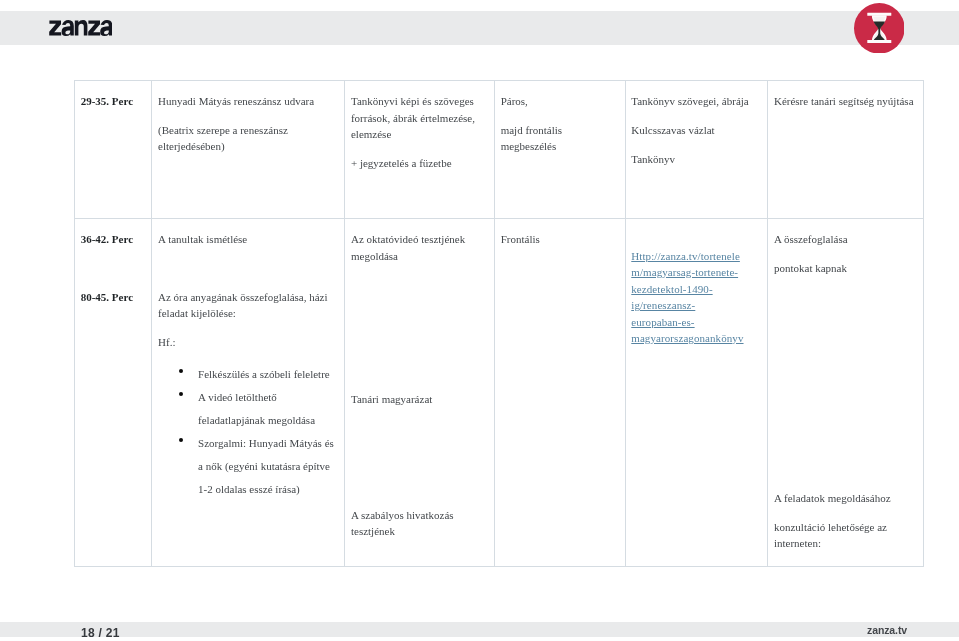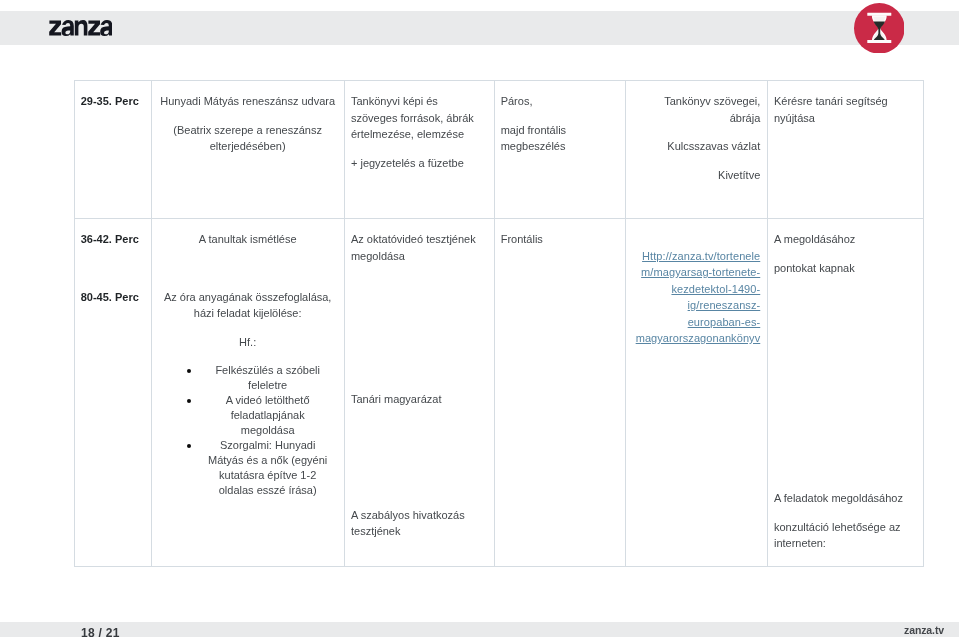--- a/index.html
+++ b/index.html
@@ -7,41 +7,41 @@
   body{width:959px;height:641px;background:#ffffff;
        font-family:"Liberation Sans",sans-serif;overflow:hidden;position:relative;}
 
   
   .topbar{position:absolute;left:0;top:11px;width:959px;height:34px;background:#e9eaeb;}
   .logo{position:absolute;left:48.6px;top:20.4px;height:16px;}
   .badge{position:absolute;left:853.8px;top:2.8px;width:50.6px;height:50.6px;}
 
   
   .sheet{position:absolute;left:74px;top:80px;width:850px;}
-  table{border-collapse:collapse;width:850px;table-layout:fixed;}
+  table{border-collapse:collapse;width:850px;table-layout:fixed;font-family:Liberation Serif, serif;}
   td{border:1px solid #d5dce2;vertical-align:top;padding:12px 7px 11px 5.7px;
      font-size:11px;color:#44484c;line-height:16.5px;}
   tr.r1 td{height:138px;} tr.r2 td{height:348px;}
-  .c1{width:77px;} .c2{width:192px;text-align:center;} .c3{width:149px;}
-  .c4{width:130px;} .c5{width:142px;text-align:right;} .c6{width:155px;margin-left:24px;}
+  .c1{width:77px;} .c2{width:192px;} .c3{width:149px;}
+  .c4{width:130px;} .c5{width:142px;} .c6{width:155px;margin-left:24px;}
   p{margin:0 0 12.3px 0;}
   p:last-child{margin-bottom:0;}
   .gap{height:16.5px;margin:0 0 12.3px 0;}
   .perc{font-weight:700;color:#1f2326;}
   a{color:#5885a3;text-decoration:underline;word-break:break-all;margin-left:9px;}
   .lnk{display:block;letter-spacing:0.08px;white-space:nowrap;}
-  ul{margin:8px;padding:0;list-style:none;line-height:15px;}
+  ul{margin:0;padding:0;list-style:none;line-height:23px;}
   li{position:relative;margin:0;padding:0 0 0 40px;}
   li:before{content:"";position:absolute;left:21px;top:6.2px;width:4px;height:4px;
             border-radius:50%;background:#0b0b0b;}
 
   
   .footer{position:absolute;left:0;top:622px;width:959px;height:15px;background:#e9eaeb;}
   .pageno{position:absolute;left:81px;top:626px;font-size:12px;font-weight:700;color:#36393d;letter-spacing:0.3px;}
-  .ftlogo{position:absolute;left:867px;top:624px;font-size:10.5px;font-weight:700;color:#44474b;letter-spacing:-0.1px;margin-left:37px;}
+  .ftlogo{position:absolute;left:867px;top:624px;font-size:10.5px;font-weight:700;color:#44474b;letter-spacing:-0.1px;}
 </style>
 </head>
 <body>
 
 <div class="topbar"></div>
 
 <div class="logo" title="zanza">
   <svg width="63" height="16" viewBox="0 0 630 154" preserveAspectRatio="none" role="img">
     <title>zanza</title>
     <g fill="#14161f">
@@ -83,21 +83,21 @@
         <p>Tankönyvi képi és szöveges források, ábrák értelmezése, elemzése</p>
         <p>+ jegyzetelés a füzetbe</p>
       </td>
       <td class="c4">
         <p>Páros,</p>
         <p>majd frontális megbeszélés</p>
       </td>
       <td class="c5">
         <p>Tankönyv szövegei, ábrája</p>
         <p>Kulcsszavas vázlat</p>
-        <p>Kivetítve</p>
+        <p>Tankönyv</p>
       </td>
       <td class="c6">
         <p>Kérésre tanári segítség nyújtása</p>
       </td>
     </tr>
     <tr class="r2">
       <td class="c1">
         <p class="perc">36-42. Perc</p>
         <div class="gap"></div>
         <p class="perc">80-45. Perc</p>
@@ -125,21 +125,21 @@
         <div class="gap"></div>
         <p>A szabályos hivatkozás tesztjének</p>
       </td>
       <td class="c4">
         <p>Frontális</p>
       </td>
       <td class="c5">
         <p><a href="#"><span class="lnk">Http://zanza.tv/tortenele</span><span class="lnk">m/magyarsag-tortenete-</span><span class="lnk">kezdetektol-1490-</span><span class="lnk">ig/reneszansz-</span><span class="lnk">europaban-es-</span><span class="lnk">magyarorszagonankönyv</span></a></p>
       </td>
       <td class="c6">
-        <p>A megoldásához</p>
+        <p>A összefoglalása</p>
         <p>pontokat kapnak</p>
         <div class="gap"></div>
         <div class="gap"></div>
         <div class="gap"></div>
         <div class="gap"></div>
         <div class="gap"></div>
         <div class="gap"></div>
         <div class="gap"></div>
         <p>A feladatok megoldásához</p>
         <p>konzultáció lehetősége az interneten:</p>

